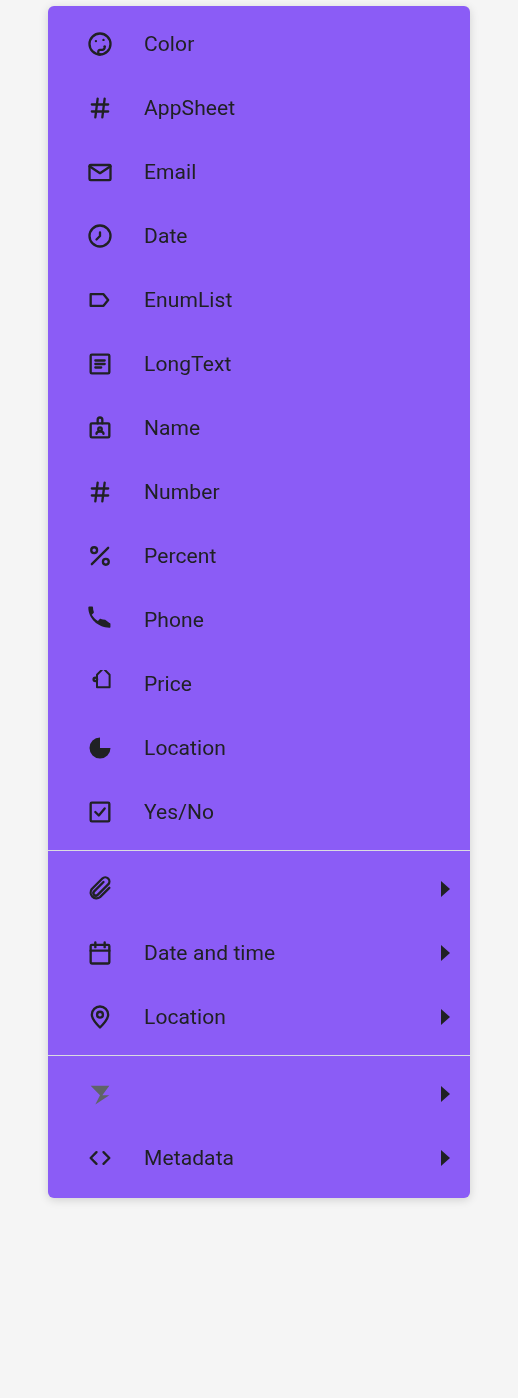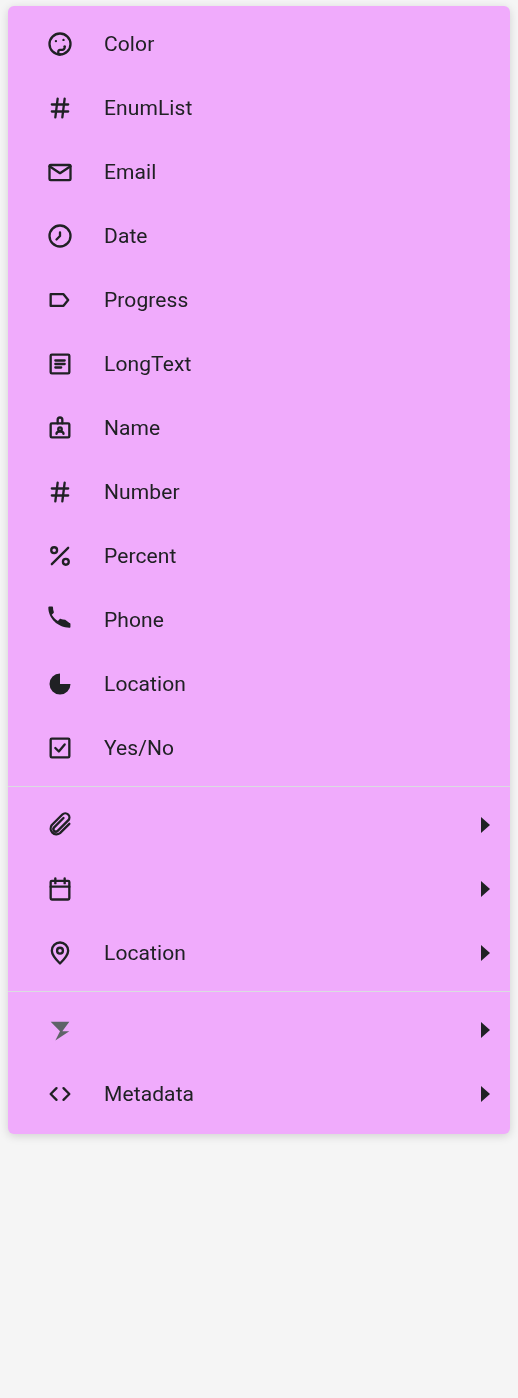--- a/index.html
+++ b/index.html
@@ -8,24 +8,24 @@
       box-sizing: border-box;
     }
     body {
       font-family: Roboto, 'Helvetica Neue', Arial, sans-serif;
       background: #f5f5f5;
       width: 518px;
       height: 1398px;
       padding-top: 6px;
     }
     .menu {
-      background: #f0abfc;
+      background: #8b5cf6;
       border-radius: 6px;
       box-shadow: 0 2px 10px rgba(0,0,0,0.15);
-      width: 502px;
+      width: 422px;
       margin: 0 auto;
       overflow: hidden;
       padding-top: 6px;
       padding-bottom: 8px;
     }
     .menu-item {
       display: flex;
       align-items: center;
       height: 64px;
       padding-left: 38px;
@@ -111,21 +111,21 @@
 
   <div class="menu-item">
     <span class="icon">
       <svg viewBox="0 0 24 24">
           <line x1="5" y1="9" x2="19" y2="9"></line>
           <line x1="5" y1="15" x2="19" y2="15"></line>
           <line x1="10" y1="4" x2="8" y2="20"></line>
           <line x1="16" y1="4" x2="14" y2="20"></line>
         </svg>
     </span>
-    <span class="item-label">EnumList</span>
+    <span class="item-label">AppSheet</span>
   </div>
 
   <div class="menu-item">
     <span class="icon">
       <svg viewBox="0 0 24 24">
           <rect x="3" y="6" width="18" height="13" rx="1"></rect>
           <polyline points="3,7 12,13 21,7"></polyline>
         </svg>
     </span>
     <span class="item-label">Email</span>
@@ -140,21 +140,21 @@
     </span>
     <span class="item-label">Date</span>
   </div>
 
   <div class="menu-item">
     <span class="icon">
       <svg viewBox="0 0 24 24">
           <path d="M4 7h11l4 5-4 5H4z"></path>
         </svg>
     </span>
-    <span class="item-label">Progress</span>
+    <span class="item-label">EnumList</span>
   </div>
 
   <div class="menu-item">
     <span class="icon">
       <svg viewBox="0 0 24 24">
           <rect x="4" y="4" width="16" height="16" rx="1"></rect>
           <line x1="8" y1="9" x2="16" y2="9"></line>
           <line x1="8" y1="12" x2="16" y2="12"></line>
           <line x1="8" y1="15" x2="13" y2="15"></line>
         </svg>
@@ -199,20 +199,29 @@
 
   <div class="menu-item">
     <span class="icon">
       <svg viewBox="0 0 24 24">
           <path class="phone-fill" d="M17 15c-1.5 0-3-.3-4.3-.8-.4-.2-.9-.1-1.2.2l-1.8 1.8c-2.6-1.5-4.7-3.6-6.2-6.2l1.8-1.8c.3-.3.4-.8.2-1.2C5 5.7 4.7 4.2 4.7 2.7c0-.6-.5-1-1-1H1c-.6 0-1 .4-1 1C0 13.5 9.5 23 21.3 23c.6 0 1-.4 1-1v-2.7c0-.5-.4-1-1-1z" transform="translate(2 -1) scale(0.85)"></path>
         </svg>
     </span>
     <span class="item-label">Phone</span>
   </div>
 
+  <div class="menu-item">
+    <span class="icon">
+      <svg viewBox="0 0 24 24">
+          <path d="M12 3l9 9-9 9-9-9V3z" transform="rotate(45 12 12) translate(2 -2) scale(0.85)"></path>
+          <circle cx="8" cy="8" r="1.5"></circle>
+        </svg>
+    </span>
+    <span class="item-label">Price</span>
+  </div>
 
   <div class="menu-item">
     <span class="icon">
       <svg viewBox="0 0 24 24">
           <path class="progress-fill" d="M12 3 A 9 9 0 1 0 21 12 L 12 12 Z"></path>
         </svg>
     </span>
     <span class="item-label">Location</span>
   </div>
 
@@ -241,20 +250,21 @@
 
   <div class="menu-item">
     <span class="icon">
       <svg viewBox="0 0 24 24">
           <rect x="4" y="5" width="16" height="16" rx="1"></rect>
           <line x1="4" y1="10" x2="20" y2="10"></line>
           <line x1="8" y1="3" x2="8" y2="7"></line>
           <line x1="16" y1="3" x2="16" y2="7"></line>
         </svg>
     </span>
+    <span class="item-label">Date and time</span>
     <span class="chevron"></span>
   </div>
 
   <div class="menu-item">
     <span class="icon">
       <svg viewBox="0 0 24 24">
           <path d="M12 21c-4-4-7-7.5-7-11a7 7 0 0 1 14 0c0 3.5-3 7-7 11z"></path>
           <circle cx="12" cy="10" r="2.5"></circle>
         </svg>
     </span>

